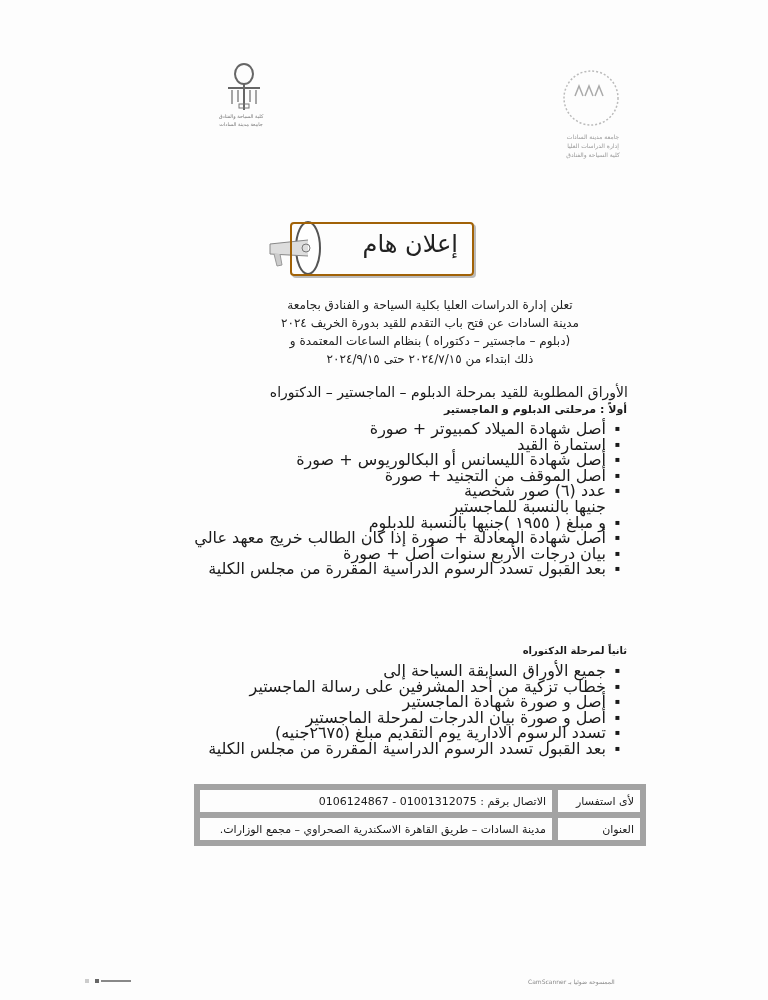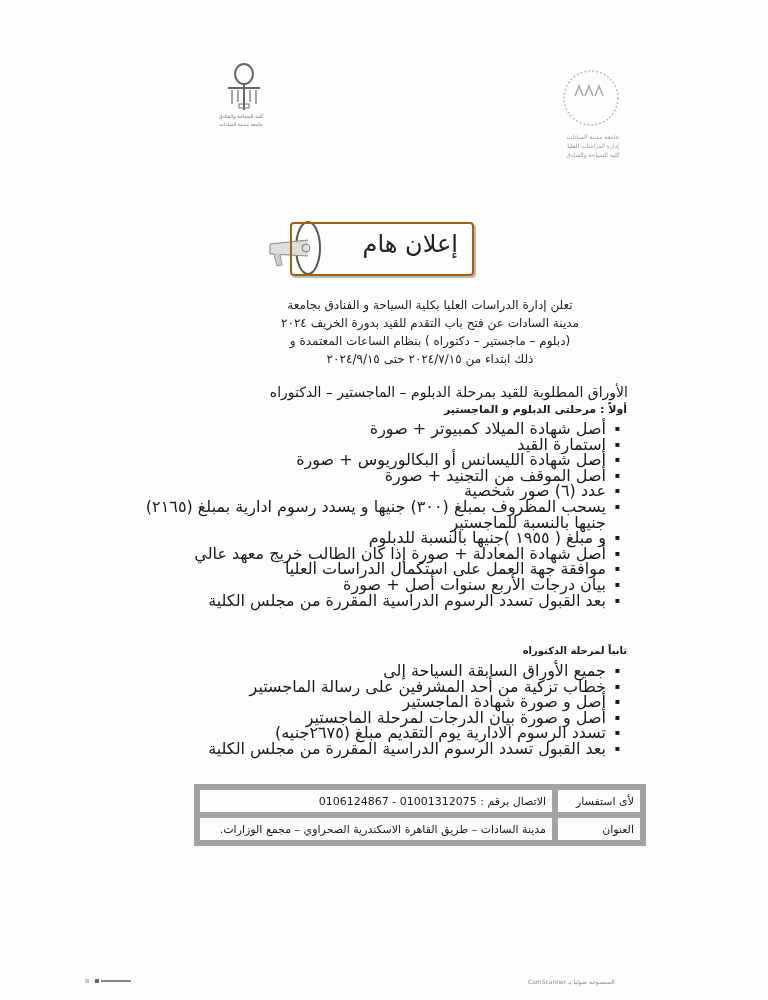--- a/index.html
+++ b/index.html
@@ -77,25 +77,23 @@
 
 <div class="abs heading">الأوراق المطلوبة للقيد بمرحلة الدبلوم – الماجستير – الدكتوراه</div>
 <div class="abs subhead">أولاً : مرحلتى الدبلوم و الماجستير</div>
 
 <ul class="items list1">
   <li>أصل شهادة الميلاد كمبيوتر + صورة</li>
   <li>استمارة القيد</li>
   <li>أصل شهادة الليسانس أو البكالوريوس + صورة</li>
   <li>أصل الموقف من التجنيد + صورة</li>
   <li>عدد (٦) صور شخصية</li>
-  <li>يسحب المظروف بمبلغ (٣٠٠) جنيها و يسدد رسوم ادارية بمبلغ (٢١٦٥)</li>
   <li style="padding-right:14px" class="cont"><span>جنيها بالنسبة للماجستير</span></li>
   <li>و مبلغ ( ١٩٥٥ )جنيها بالنسبة للدبلوم</li>
   <li>أصل شهادة المعادلة + صورة إذا كان الطالب خريج معهد عالي</li>
-  <li>موافقة جهة العمل على استكمال الدراسات العليا</li>
   <li>بيان درجات الأربع سنوات أصل + صورة</li>
   <li>بعد القبول تسدد الرسوم الدراسية المقررة من مجلس الكلية</li>
 </ul>
 <style>ul.items li.cont::before{content:"";}</style>
 
 <div class="abs subhead2">ثانياً لمرحلة الدكتوراه</div>
 <ul class="items list2">
   <li>جميع الأوراق السابقة السياحة إلى</li>
   <li>خطاب تزكية من أحد المشرفين على رسالة الماجستير</li>
   <li>أصل و صورة شهادة الماجستير</li>

